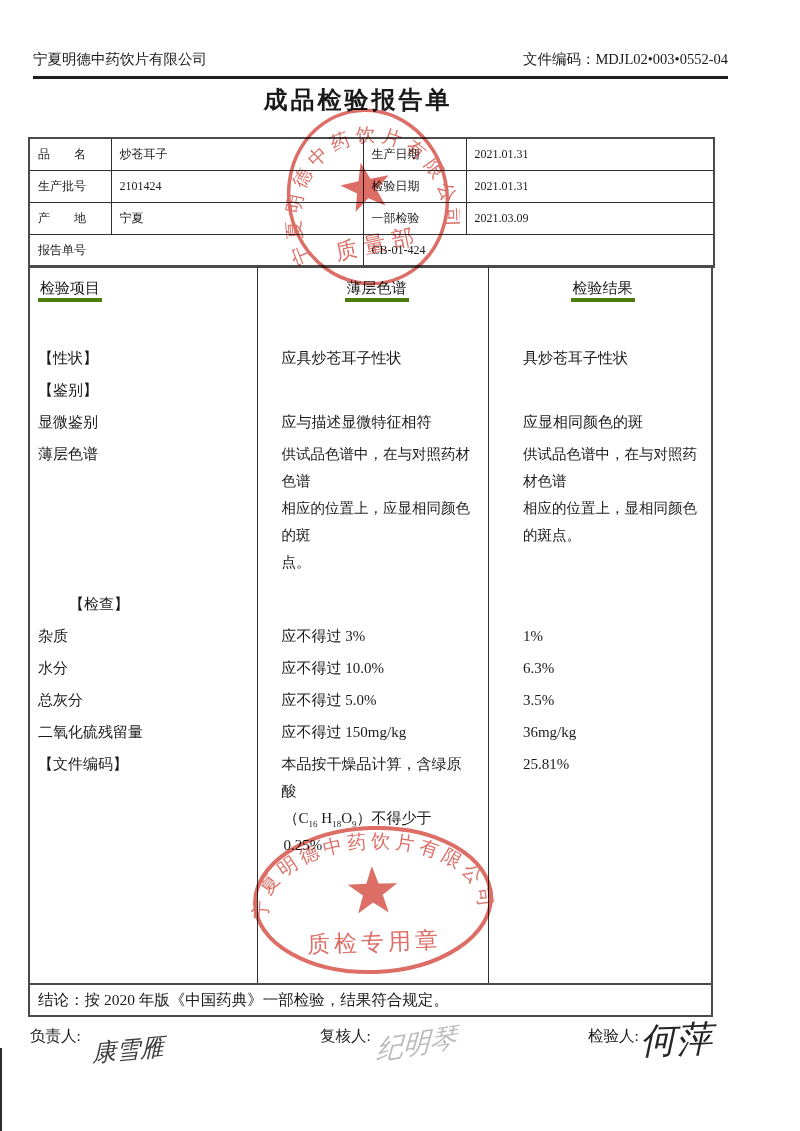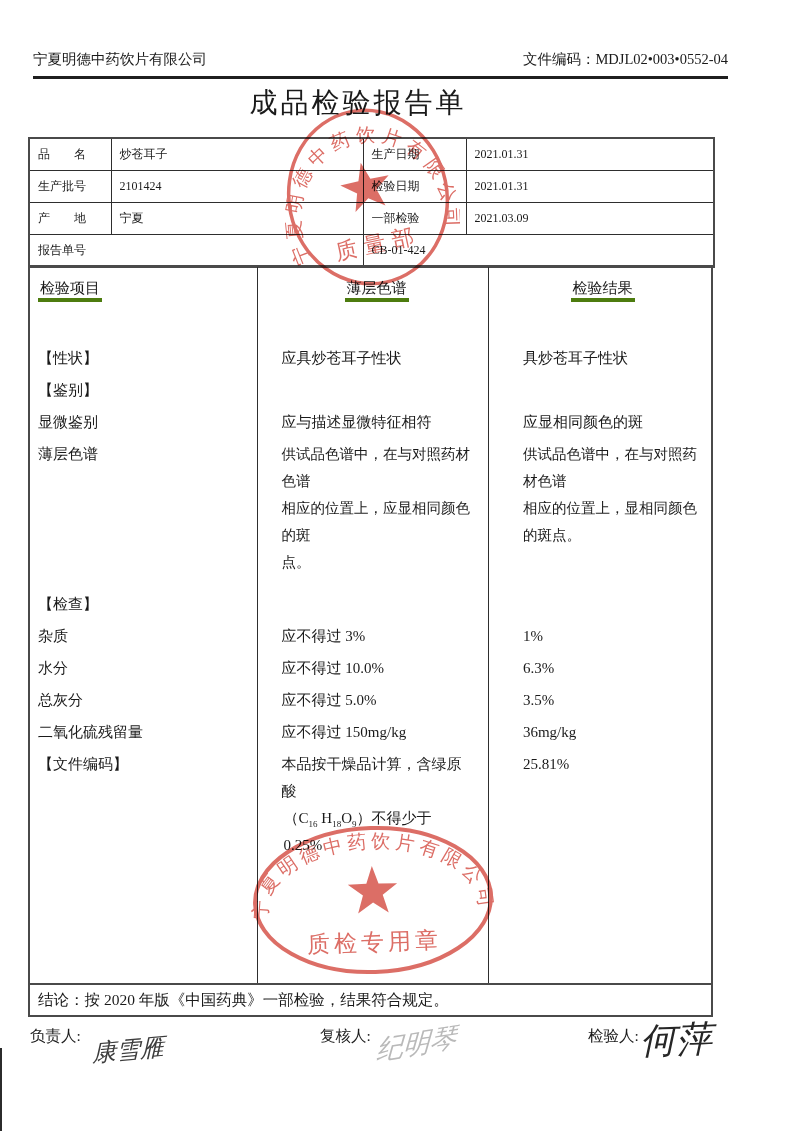--- a/index.html
+++ b/index.html
@@ -9,21 +9,21 @@
     overflow: hidden;
   }
   
   .header {
     position: absolute; top: 50px; left: 33px; width: 695px;
     display: flex; justify-content: space-between; align-items: flex-end;
     font-size: 14.5px; padding-bottom: 7px; border-bottom: 3px solid #1f1f1f;
   }
   .title {
     position: absolute; top: 84px; left: 28px; width: 660px;
-    text-align: center; font-size: 28px; font-weight: normal; letter-spacing: 3px;
+    text-align: center; font-size: 24px; font-weight: bold; letter-spacing: 3px;
   }
   
   .info-table {
     position: absolute; top: 137px; left: 28px; width: 685px;
     border-collapse: collapse; table-layout: fixed; font-size: 12px;
   }
   .info-table td {
     border: 1px solid #2e2e2e; height: 31px; padding: 0 0 0 8px;
     vertical-align: middle; overflow: hidden; white-space: nowrap;
   }
@@ -39,21 +39,21 @@
   .c1 { width: 227px; padding: 0 6px 0 8px; box-sizing: border-box; }
   .c2 { width: 231px; padding: 0 4px 0 12px; box-sizing: border-box; }
   .c3 { width: 223px; padding: 0 4px 0 10px; box-sizing: border-box; }
   .mt-header { padding-top: 12px; height: 36px; box-sizing: content-box; }
   .mt-header .c2, .mt-header .c3 { text-align: center; }
   .mt-header span { border-bottom: 4px solid #4d7c0f; padding: 0 2px 2px 2px; }
   .mt-spacer { height: 30px; }
   .irow { line-height: 27px; gap: 38px; }
   .irow > div { padding-bottom: 5px; }
   .wrap { white-space: pre-line; font-size: 14.5px; }
-  .gap-above { margin-top: 10px; }
+  .gap-above { margin-top: 10px; margin-left: 31px; }
   sub { font-size: 9px; line-height: 0; }
   
   .conclusion {
     position: absolute; top: 985px; left: 28px; width: 685px; height: 32px;
     border: 2px solid #4a4a4a; border-top: none; box-sizing: border-box;
     display: flex; align-items: center; padding-left: 8px; font-size: 15.5px;
   }
   .signatures { position: absolute; top: 1022px; left: 28px; width: 690px; height: 75px; font-size: 15.5px; }
   .sig-label { position: absolute; top: 4px; }
   .sig-label.l1 { left: 2px; } .sig-label.l2 { left: 292px; } .sig-label.l3 { left: 560px; }

